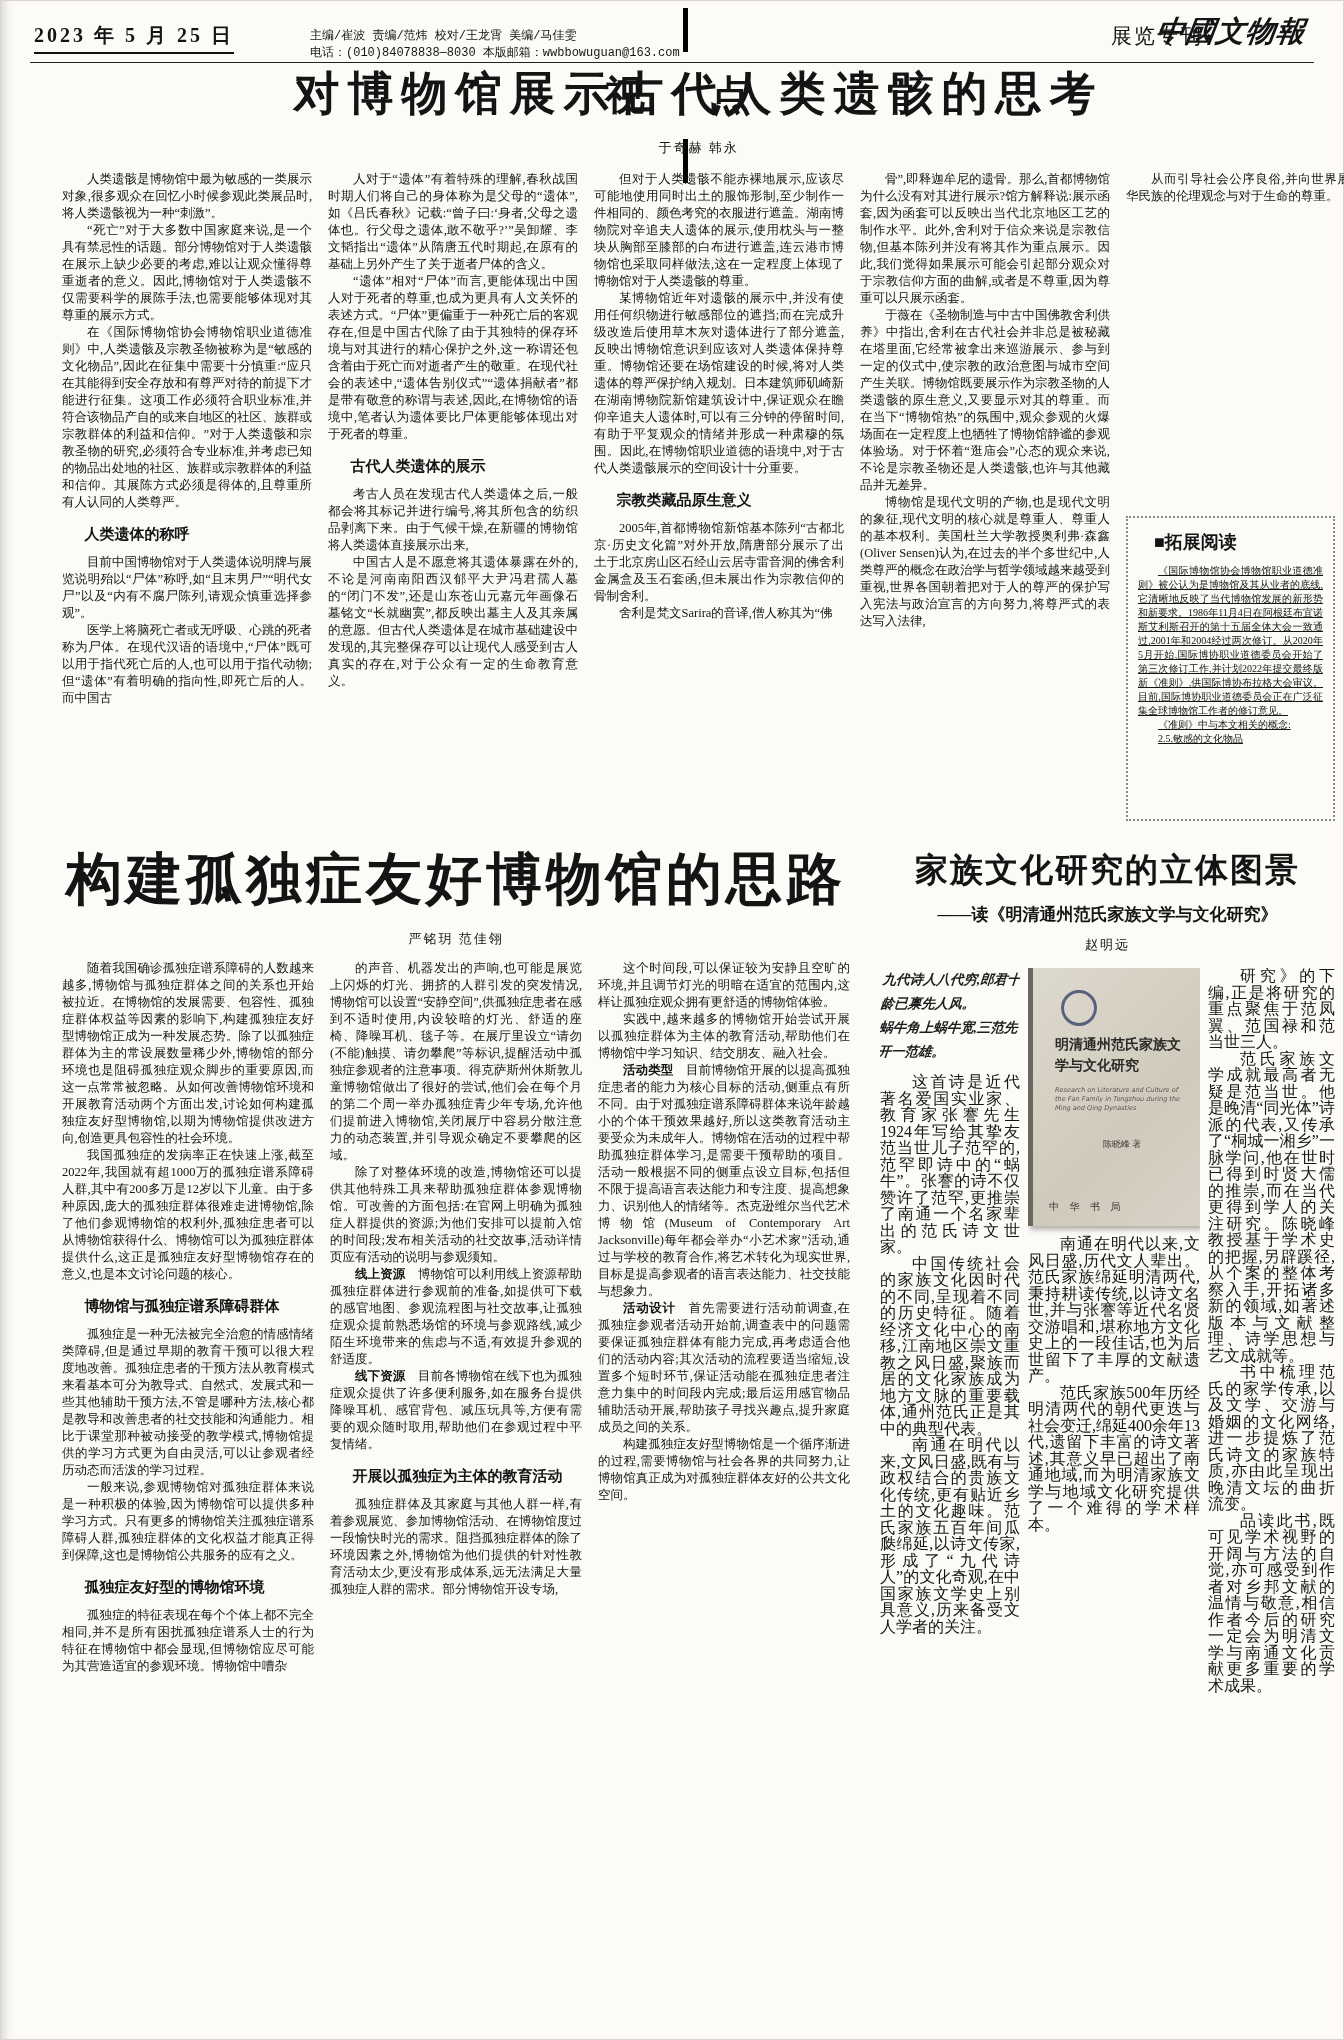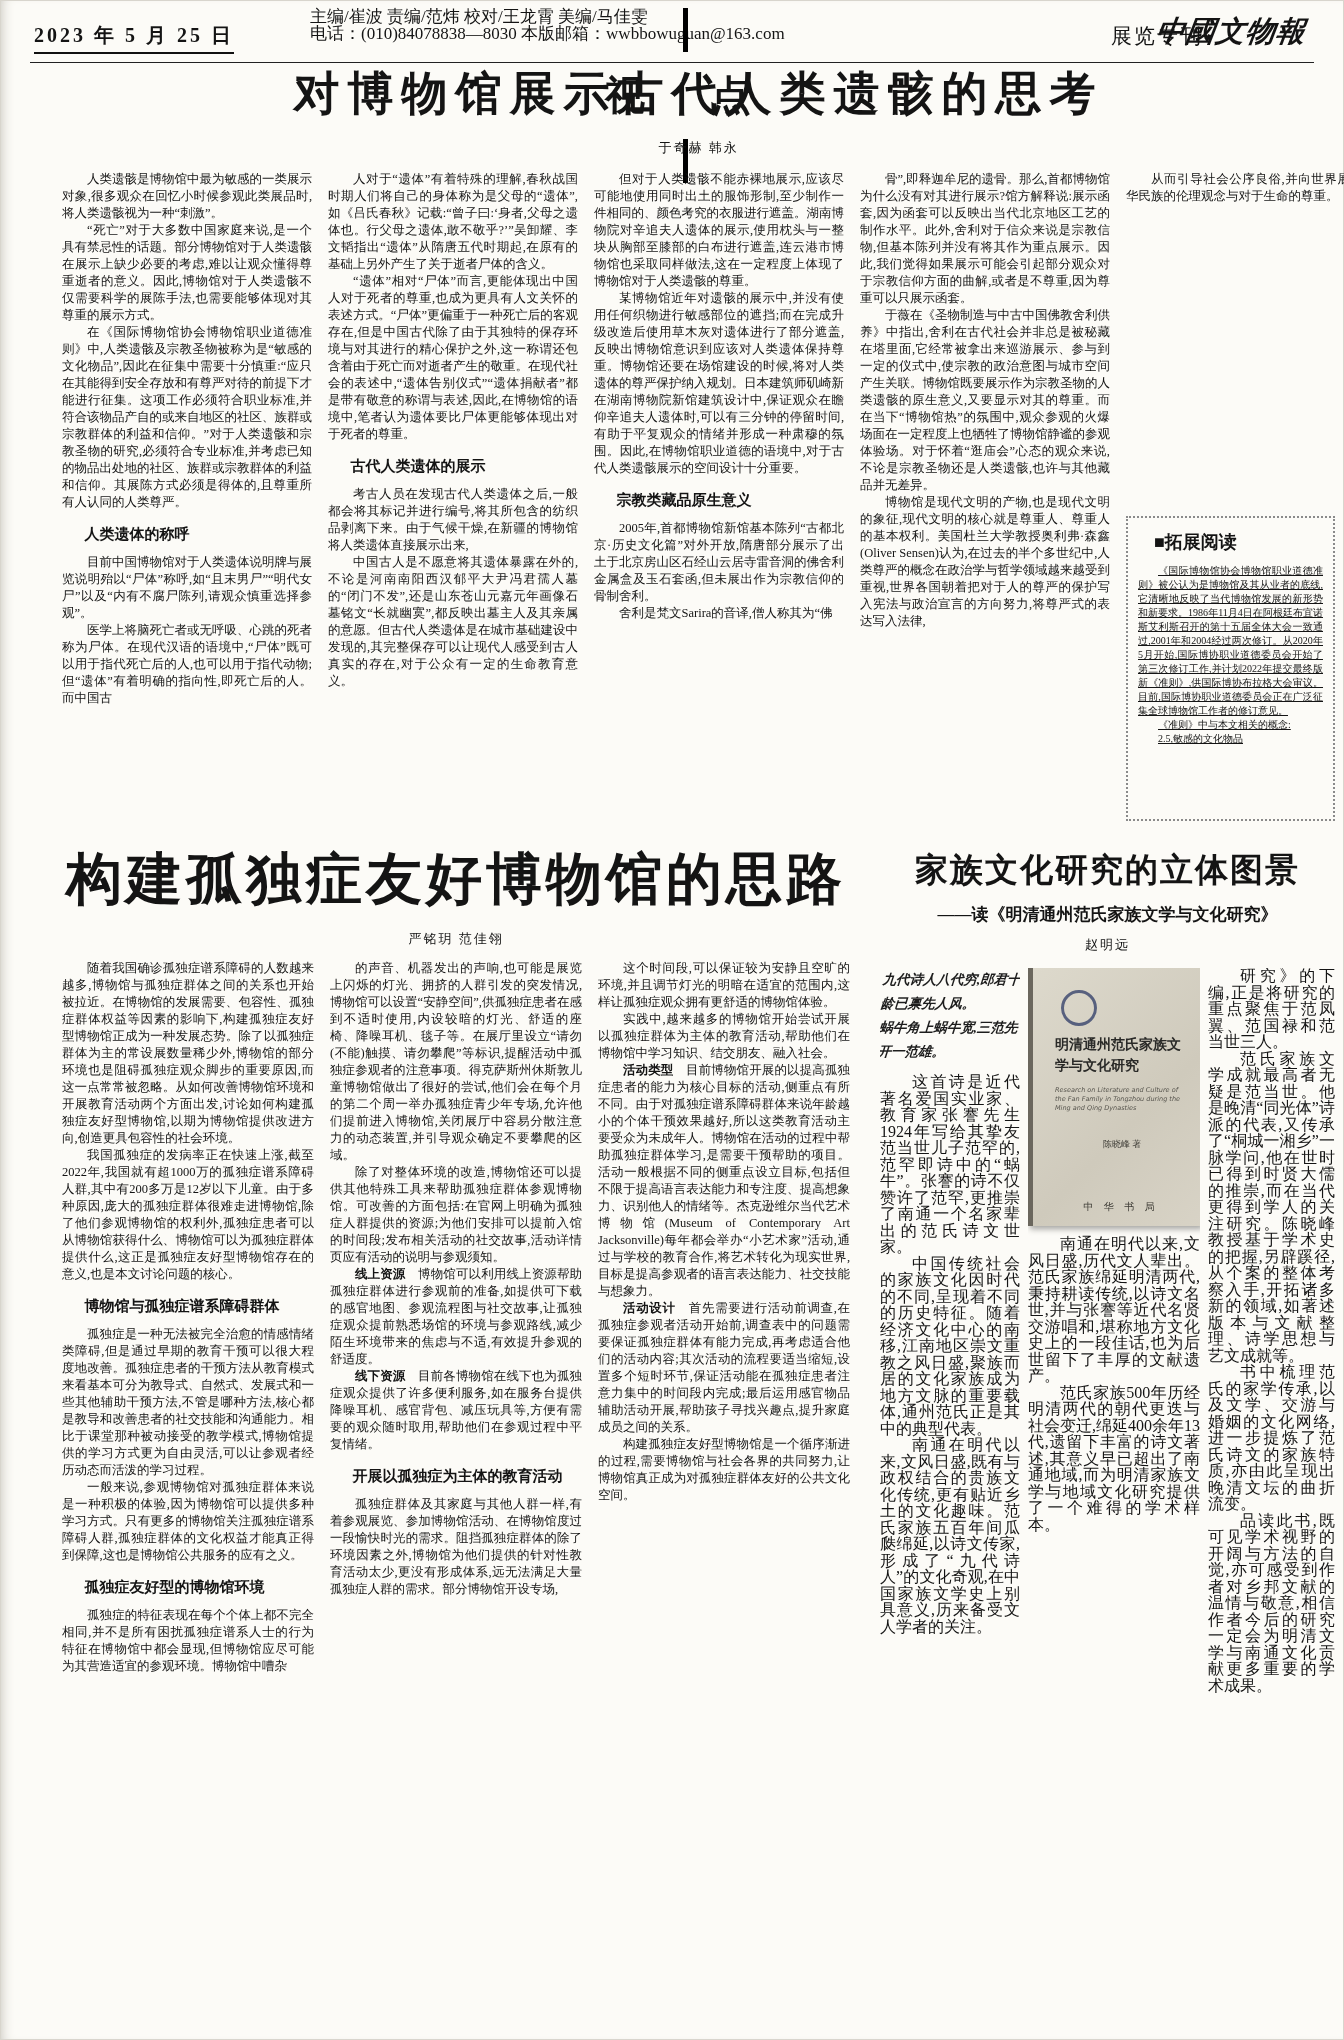--- a/index.html
+++ b/index.html
@@ -3,21 +3,21 @@
 <meta charset="utf-8">
 <style>
   html,body{margin:0;padding:0;background:#e8e6e1;}
   #page{position:relative;width:1344px;height:2040px;background:#fcfbf7;margin:0 auto;
         font-family:"Liberation Serif","DejaVu Serif",serif;color:#141414;overflow:hidden;
         box-shadow:inset 0 0 0 1px #d8d5cd, inset 10px 0 14px -10px #b9b6ae;}
   
   #masthead{position:absolute;left:30px;top:8px;width:1300px;height:50px;}
   #date{position:absolute;left:4px;top:14px;font-size:20px;font-weight:bold;letter-spacing:3px;
         border-bottom:2px solid #111;padding-bottom:3px;}
-  #staff{position:absolute;left:280px;top:0;font-size:17px;line-height:17px;font-family:Liberation Serif, serif;}
+  #staff{position:absolute;left:280px;top:20px;font-size:12px;line-height:17px;font-family:Liberation Mono, monospace;}
   #section-wrap{position:absolute;left:565px;top:0px;display:flex;align-items:center;gap:16px;flex-direction:column;}
   .vbar{width:5px;height:44px;background:#000;}
   #section-title{font-size:40px;font-weight:900;letter-spacing:26px;font-family:"DejaVu Sans",sans-serif;
         padding-left:10px;}
   #edition{position:absolute;right:118px;top:14px;font-size:21px;letter-spacing:2px;}
   #brand{position:absolute;right:-16px;top:4px;font-size:29px;font-weight:900;font-style:italic;
          transform:skewX(-8deg);letter-spacing:1px;width:190px;}
   #toprule{position:absolute;left:30px;top:62px;width:1284px;border-top:1.5px solid #222;}
   
   .para{margin:0;font-size:12.5px;line-height:17px;text-align:justify;text-indent:2em;}
@@ -59,21 +59,21 @@
   #cover{width:168px;height:258px;background:linear-gradient(135deg,#ddd9cc,#cfcabc 60%,#d8d3c6);
          border-left:5px solid #6b675e;box-shadow:2px 3px 6px rgba(0,0,0,.35);position:relative;
          margin-bottom:10px;}
   #cover-ring{position:absolute;left:28px;top:22px;width:30px;height:30px;border:3px solid #2c3a66;
          border-radius:50%;opacity:.75;}
   #cover-title{position:absolute;left:22px;top:66px;width:130px;font-size:14px;font-weight:bold;
          line-height:21px;color:#2a2a28;}
   #cover-en{position:absolute;left:22px;top:118px;width:130px;font-size:6.5px;line-height:9px;
          color:#55534c;font-style:italic;font-family:"DejaVu Sans",sans-serif;}
   #cover-author{position:absolute;left:70px;top:170px;font-size:9px;color:#3c3a34;}
-  #cover-pub{position:absolute;left:4px;bottom:12px;width:100%;text-align:center;font-size:10px;
+  #cover-pub{position:absolute;left:16px;bottom:12px;width:100%;text-align:left;font-size:10px;
          letter-spacing:4px;color:#3c3a34;margin-top:28px;}
 </style>
 </head>
 <body>
 
 <div id="page">
 
   <div id="masthead">
     <div id="date">2023 年 5 月 25 日</div>
     <div id="staff">

